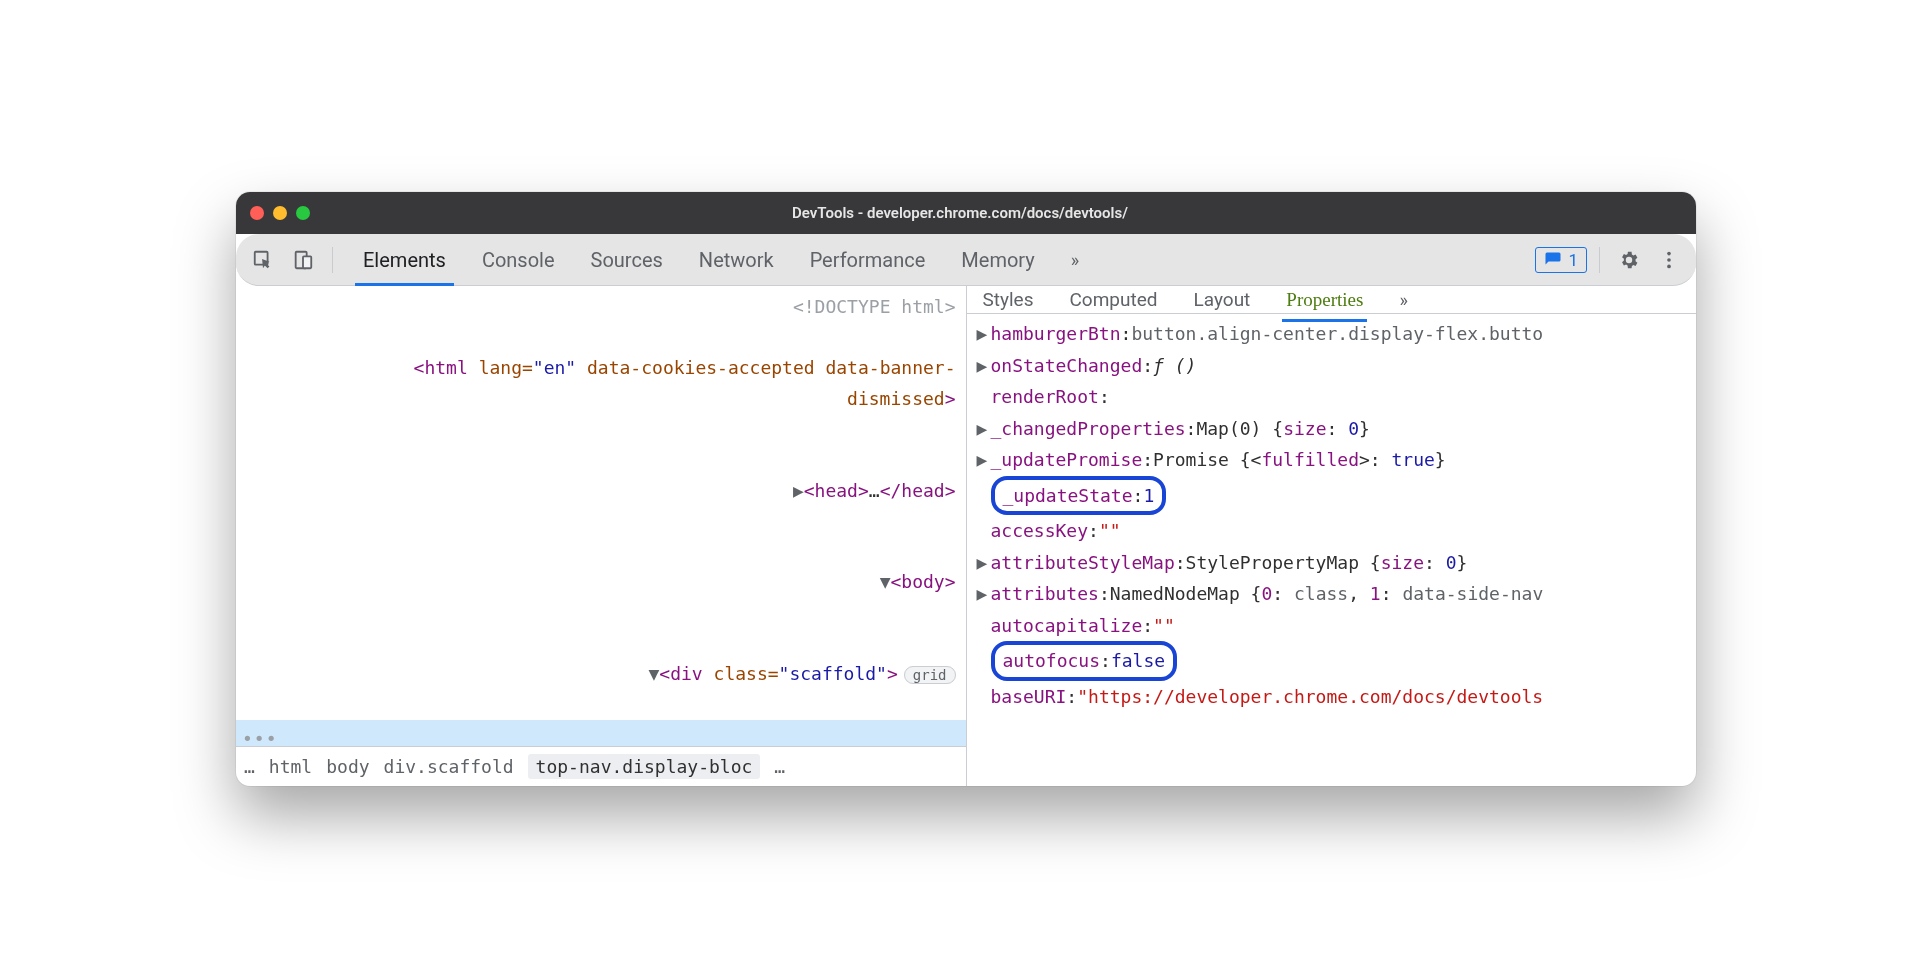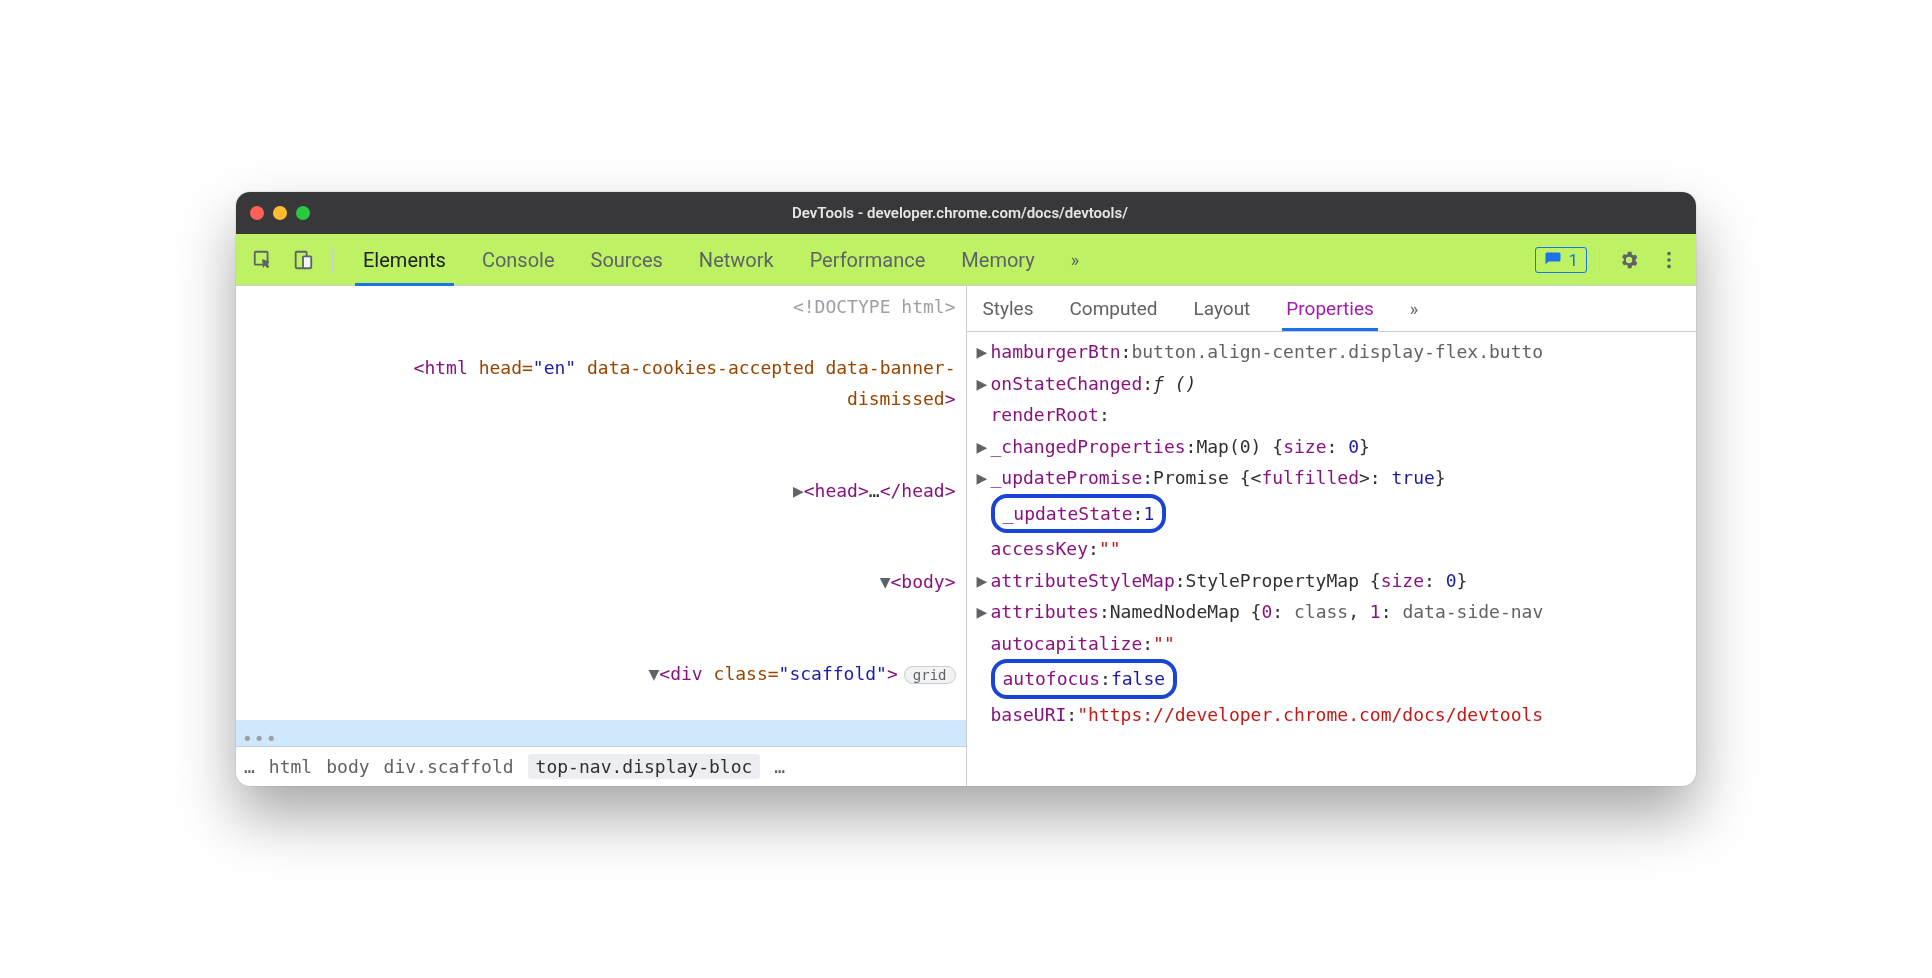--- a/index.html
+++ b/index.html
@@ -31,26 +31,27 @@
   .dot { width: 14px; height: 14px; border-radius: 50%; }
   .dot.r { background: #ff5f57; }
   .dot.y { background: #febc2e; }
   .dot.g { background: #28c840; }
   .titlebar-title {
     position: absolute; left: 0; right: 12px; text-align: center;
     color: #e6e6e6; font-size: 15px; font-weight: 600; pointer-events: none;
   }
   .toolbar {
     height: 52px;
-    background: #bef264;
+    background: #e5e5e5;
     border-bottom: 1px solid #cacdd1;
     display: flex;
     align-items: center;
     padding: 0 10px;
     gap: 6px;
+    border-radius: 23px;
   }
   .tool-icon {
     width: 34px; height: 34px; display:flex; align-items:center; justify-content:center;
     color:#5f6368; border-radius:4px; cursor:pointer;
   }
   .tool-sep { width:1px; height:26px; background:#c9cccf; margin: 0 6px;}
   .main-tabs { display:flex; align-items:stretch; height:100%; }
   .main-tab {
     padding: 0 18px; display:flex; align-items:center; font-size:20px; color:#5f6368;
     cursor:pointer; position:relative;
@@ -92,25 +93,25 @@
   }
   .breadcrumb {
     border-top:1px solid #cacdd1; height:40px; display:flex; align-items:center;
     padding:0 8px; gap:14px; font-family: Menlo, Consolas, monospace; font-size:18px; color:#5f6368;
     overflow:hidden;
   }
   .crumb { white-space:nowrap; cursor:pointer;}
   .crumb.active { background:#eceef1; padding:2px 8px; border-radius:3px; color:#303030;}
   .right-pane { flex:1; display:flex; flex-direction:column; min-width:0;}
   .sub-tabs {
-    height: 46px; border-bottom:1px solid #cacdd1; display:flex; align-items:center;
+    height: 28px; border-bottom:1px solid #cacdd1; display:flex; align-items:center;
     padding:0 12px; gap:28px;
   }
   .sub-tab { font-size:19px; color:#5f6368; cursor:pointer; position:relative; padding: 10px 4px;}
-  .sub-tab.active { color:#a21caf;}
+  .sub-tab.active { color:#4d7c0f;font-family:Liberation Serif, serif;}
   .sub-tab.active::after {
     content:""; position:absolute; left:0; right:0; bottom:-1px; height:3px; background:#1a73e8;
   }
   .chev { color:#5f6368; font-size:18px;}
   .filter-row {
     height:42px; border-bottom:1px solid #cacdd1; display:flex; align-items:center;
     padding:0 14px; gap:12px;
   }
   .filter-row input {
     flex:1; border:none; outline:none; font-size:18px; color:#5f6368; background:transparent;
@@ -199,21 +200,21 @@
     </div>
   </div>
 
   <div class="split">
 
     <div class="left-pane">
       <div class="dom-tree">
         <div class="dom-line doctype">&lt;!DOCTYPE html&gt;</div>
 
         <div class="dom-line">
-          <span class="tag">&lt;html</span><span class="attr"> head=</span><span class="val">"en"</span><span class="attr"> data-cookies-accepted</span><span class="attr"> data-banner-dismissed</span><span class="tag">&gt;</span>
+          <span class="tag">&lt;html</span><span class="attr"> lang=</span><span class="val">"en"</span><span class="attr"> data-cookies-accepted</span><span class="attr"> data-banner-dismissed</span><span class="tag">&gt;</span>
         </div>
 
         <div class="dom-line indent1">
           <span class="arrow">▶</span><span class="tag">&lt;head&gt;</span><span class="txt">…</span><span class="tag">&lt;/head&gt;</span>
         </div>
 
         <div class="dom-line indent1">
           <span class="arrow">▼</span><span class="tag">&lt;body&gt;</span>
         </div>
 

